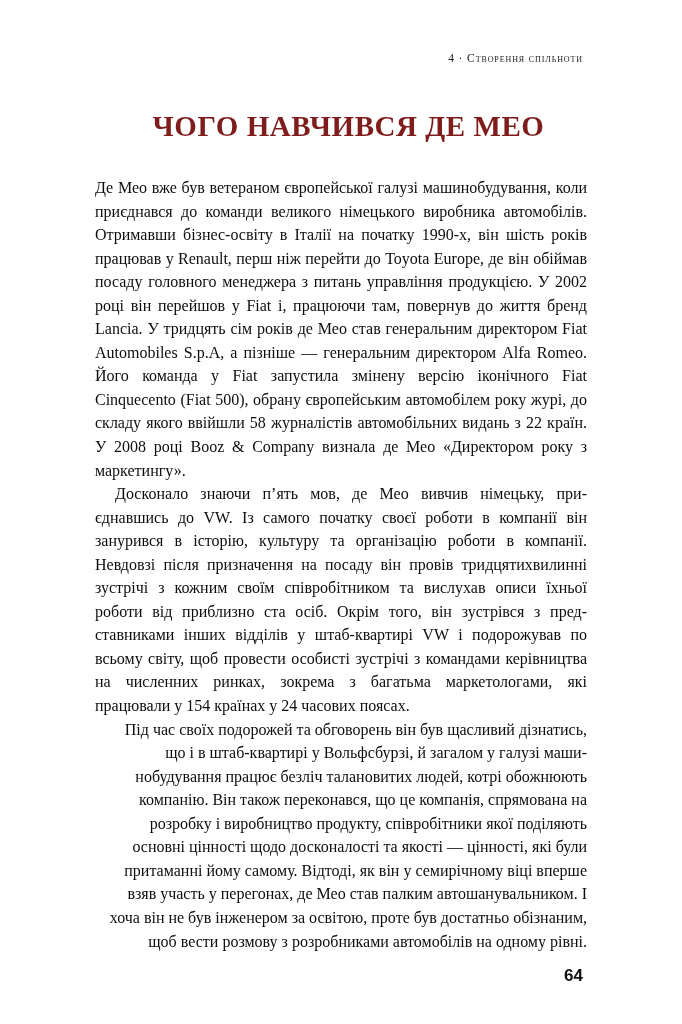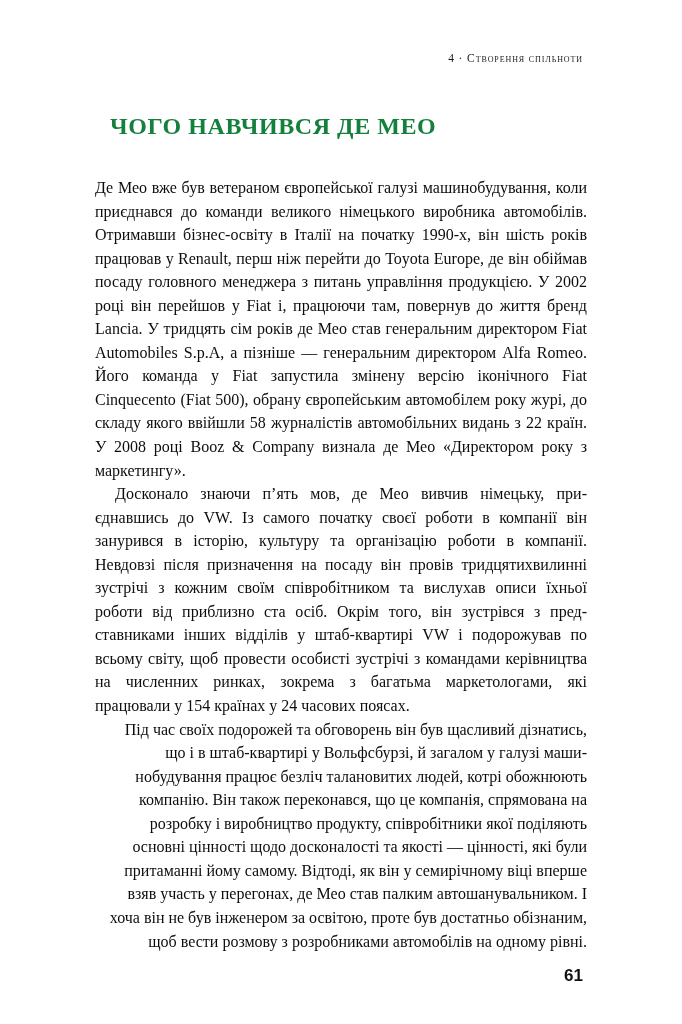--- a/index.html
+++ b/index.html
@@ -37,26 +37,27 @@
   
   .title-block {
     position: absolute;
     top: 96px;
     left: 110px;
     right: 95px;
   }
   .title-line {
     font-family: "Liberation Serif", "DejaVu Serif", serif;
     font-weight: bold;
-    font-size: 24px;
+    font-size: 29px;
     line-height: 29px;
     letter-spacing: 0.55px;
-    color: #15803d;
+    color: #7f1d1d;
     text-transform: uppercase;
     white-space: nowrap;
+    text-align: center;
   }
 
   
   .body-text {
     position: absolute;
     top: 160px;
     left: 95px;
     width: 492px;
     font-family: "Liberation Serif", "DejaVu Serif", serif;
     font-size: 16px;
@@ -97,15 +98,15 @@
   <div class="title-block">
     <div class="title-line">Чого навчився де Мео</div>
   </div>
 
   <div class="body-text">
     <p>Де Мео вже був ветераном європейської галузі машинобудування, коли приєднався до команди великого німецького виробника ав­томобілів. Отримавши бізнес-освіту в Італії на початку 1990-х, він шість років працював у Renault, перш ніж перейти до Toyota Europe, де він обіймав посаду головного менеджера з питань управління продукцією. У 2002 році він перейшов у Fiat i, працюючи там, повернув до життя бренд Lancia. У тридцять сім років де Мео став генеральним директором Fiat Automobiles S.p.A, а пізніше — ге­неральним директором Alfa Romeo. Його команда у Fiat запусти­ла змінену версію іконічного Fiat Cinquecento (Fiat 500), обрану європейським автомобілем року журі, до складу якого ввійшли 58 журналістів автомобільних видань з 22 країн. У 2008 році Booz &amp; Company визнала де Мео «Директором року з маркетингу».</p>
     <p class="indent-sm">Досконало знаючи п’ять мов, де Мео вивчив німецьку, при­єднавшись до VW. Із самого початку своєї роботи в компанії він занурився в історію, культуру та організацію роботи в компанії. Невдовзі після призначення на посаду він провів тридцятихвилинні зустрічі з кожним своїм співробітником та вислухав описи їхньої роботи від приблизно ста осіб. Окрім того, він зустрівся з пред­ставниками інших відділів у штаб-квартирі VW і подорожував по всьому світу, щоб провести особисті зустрічі з командами керів­ництва на численних ринках, зокрема з багатьма маркетологами, які працювали у 154 країнах у 24 часових поясах.</p>
     <p class="indent-lg">Під час своїх подорожей та обговорень він був щасливий дізна­тись, що і в штаб-квартирі у Вольфсбурзі, й загалом у галузі маши­нобудування працює безліч талановитих людей, котрі обожнюють компанію. Він також переконався, що це компанія, спрямована на розробку і виробництво продукту, співробітники якої поділяють основні цінності щодо досконалості та якості — цінності, які були притаманні йому самому. Відтоді, як він у семирічному віці вперше взяв участь у перегонах, де Мео став палким автошанувальником. І хоча він не був інженером за освітою, проте був достатньо обізна­ним, щоб вести розмову з розробниками автомобілів на одному рівні.</p>
   </div>
 
-  <div class="folio">61</div>
+  <div class="folio">64</div>
 
 </div>
 
 </body></html>

